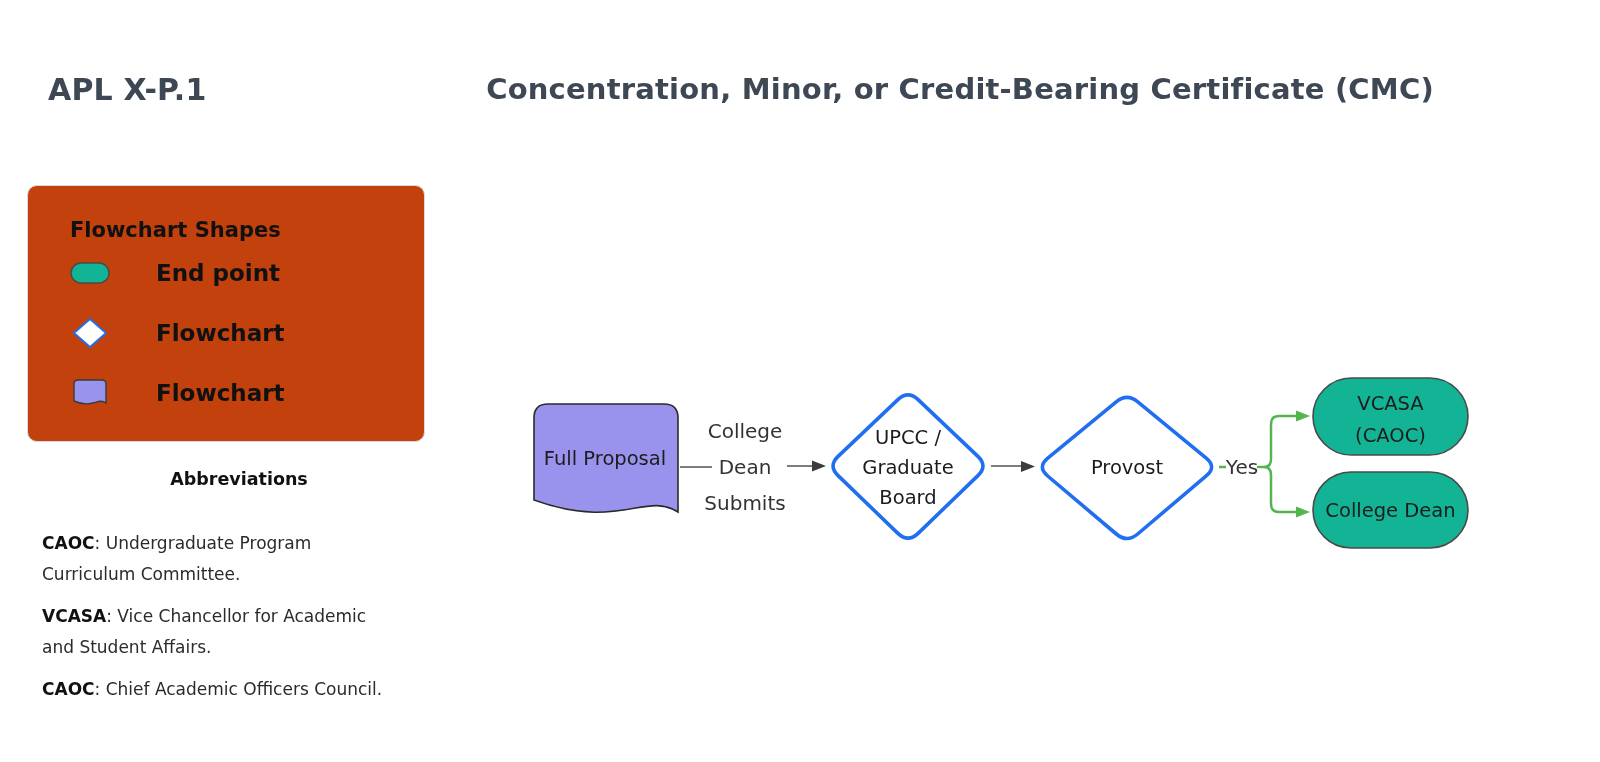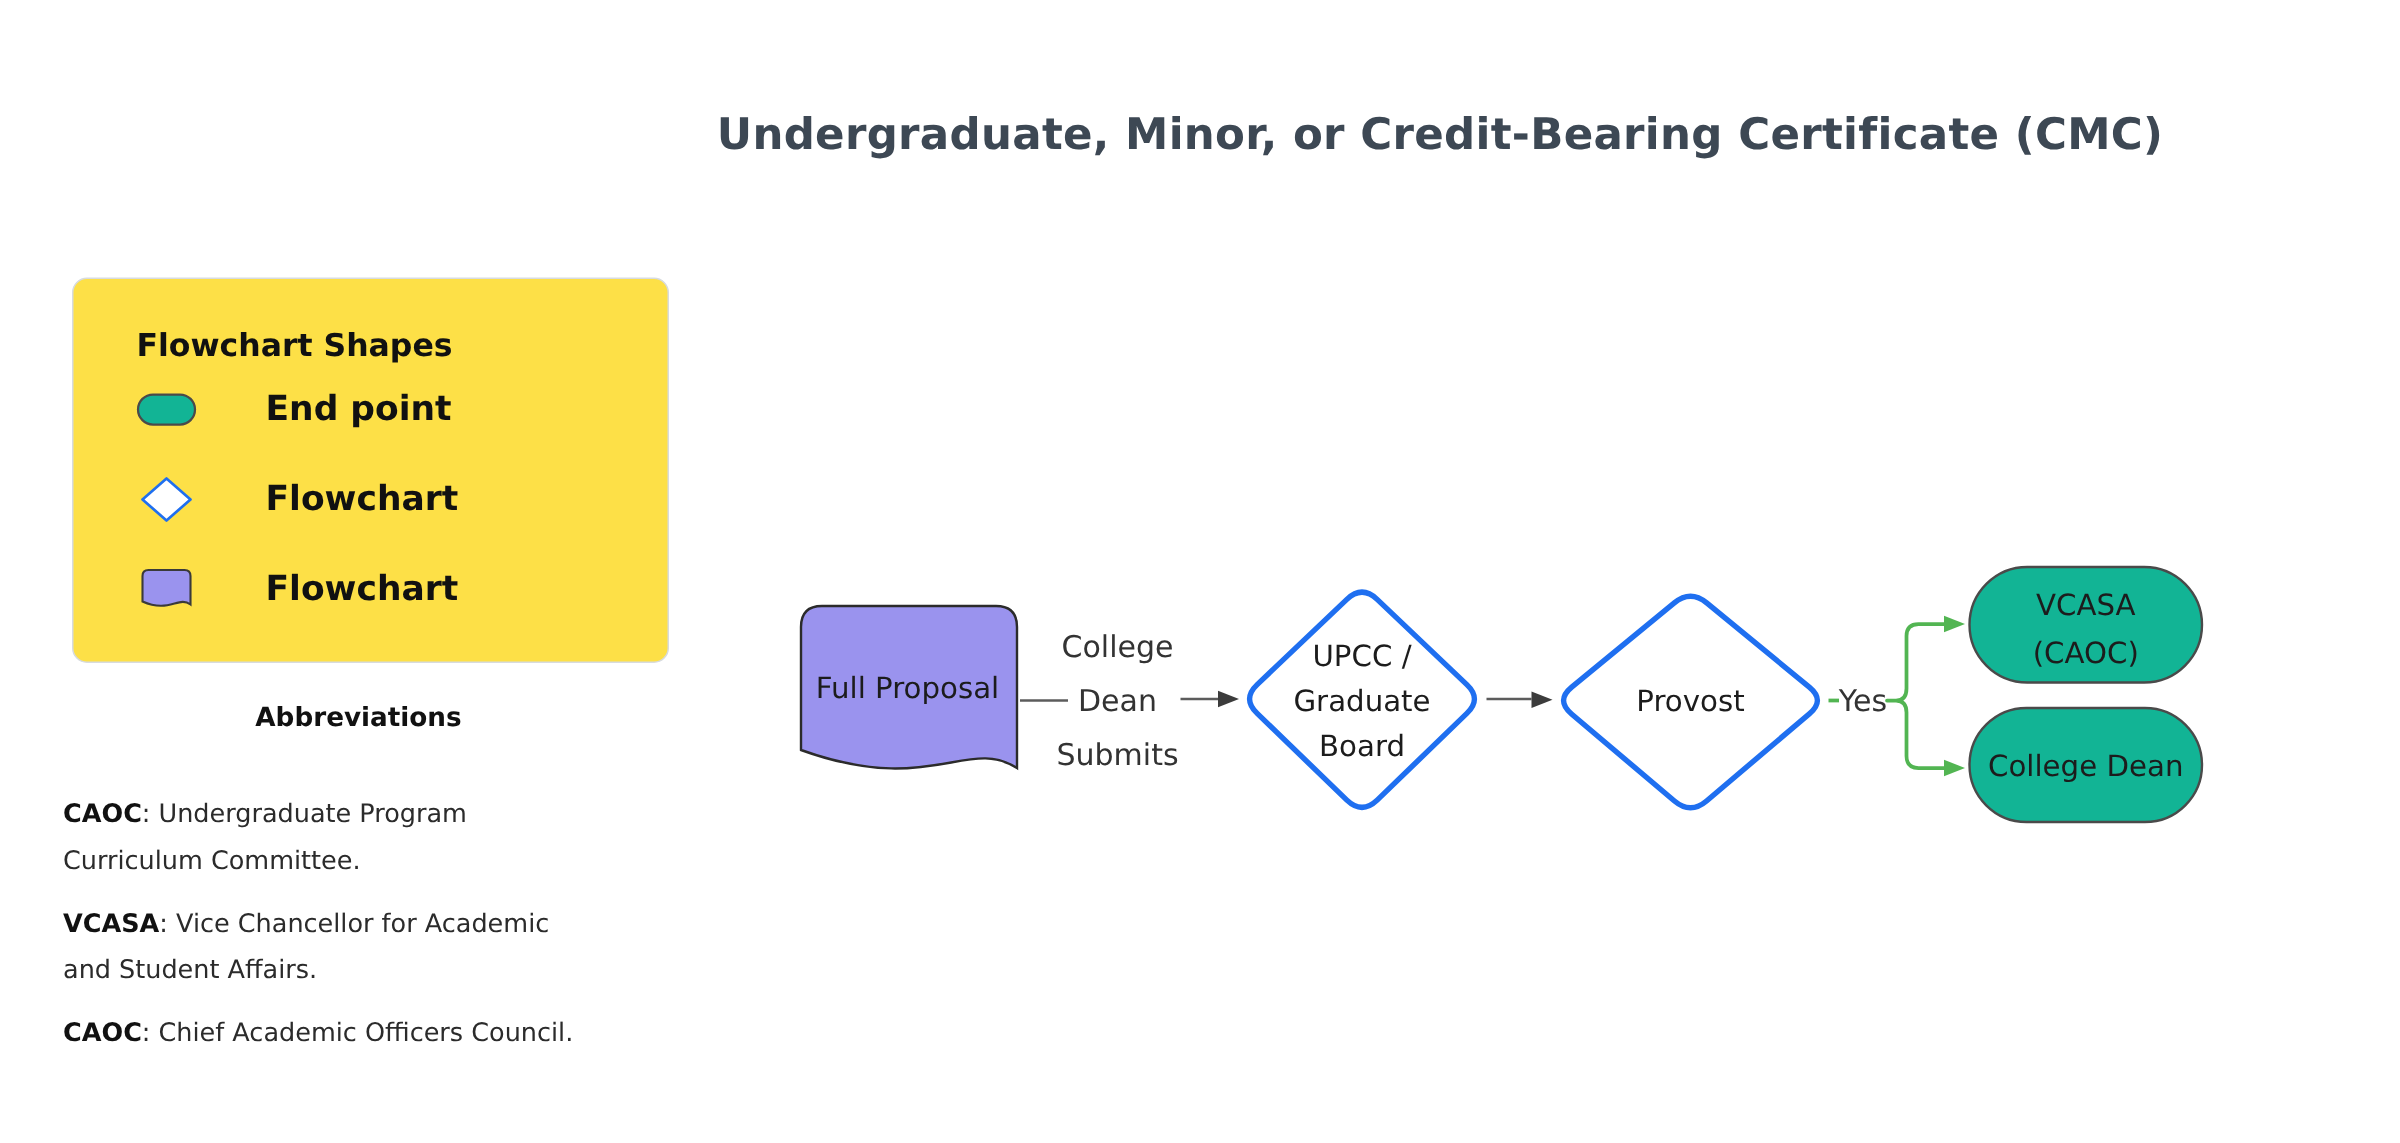--- a/index.html
+++ b/index.html
@@ -21,23 +21,23 @@
   }
   .main-title {
     position: absolute; left: 420px; top: 72px; width: 1080px;
     text-align: center;
     font-size: 29px; font-weight: bold; color: #3d4854;
     letter-spacing: 0.2px;
   }
 
   
   .legend-card {
-    position: absolute; left: 48px; top: 185px;
+    position: absolute; left: 27px; top: 185px;
     width: 398px; height: 257px;
-    background: #fde047;
+    background: #c2410c;
     border: 1.5px solid #d7dbdf;
     border-radius: 10px;
     box-sizing: border-box;
   }
   .legend-title {
     margin: 32px 0 14px 42px;
     font-size: 21px; font-weight: bold; color: #111111;
   }
   .legend-item {
     display: flex; align-items: center;
@@ -70,21 +70,22 @@
     width: 1600px; height: 762px;
   }
   .flow-node-text { font-size: 19.5px; fill: #1c1c1c; }
   .flow-edge-text { font-size: 20px; fill: #333333; }
 </style>
 </head>
 <body>
 
 <div class="page">
 
-  <div class="main-title">Undergraduate, Minor, or Credit-Bearing Certificate (CMC)</div>
+  <div class="doc-id">APL X-P.1</div>
+  <div class="main-title">Concentration, Minor, or Credit-Bearing Certificate (CMC)</div>
 
   <section class="legend-card">
     <h2 class="legend-title">Flowchart Shapes</h2>
 
     <div class="legend-item">
       <svg class="legend-icon" viewBox="0 0 44 34">
         <rect x="3" y="7" width="38" height="20" rx="10" stroke="#4a4a4a" stroke-width="1.5" fill="#12b495"></rect>
       </svg>
       <span class="legend-label">End point</span>
     </div>

